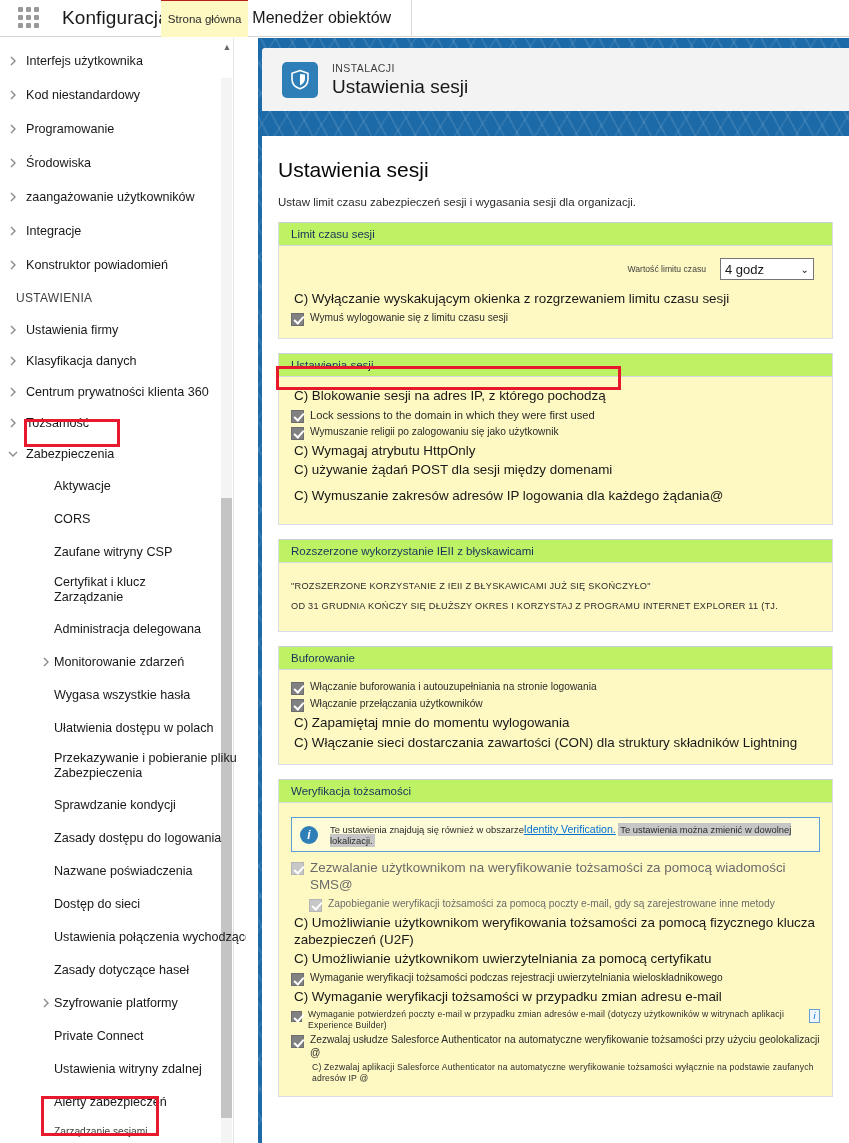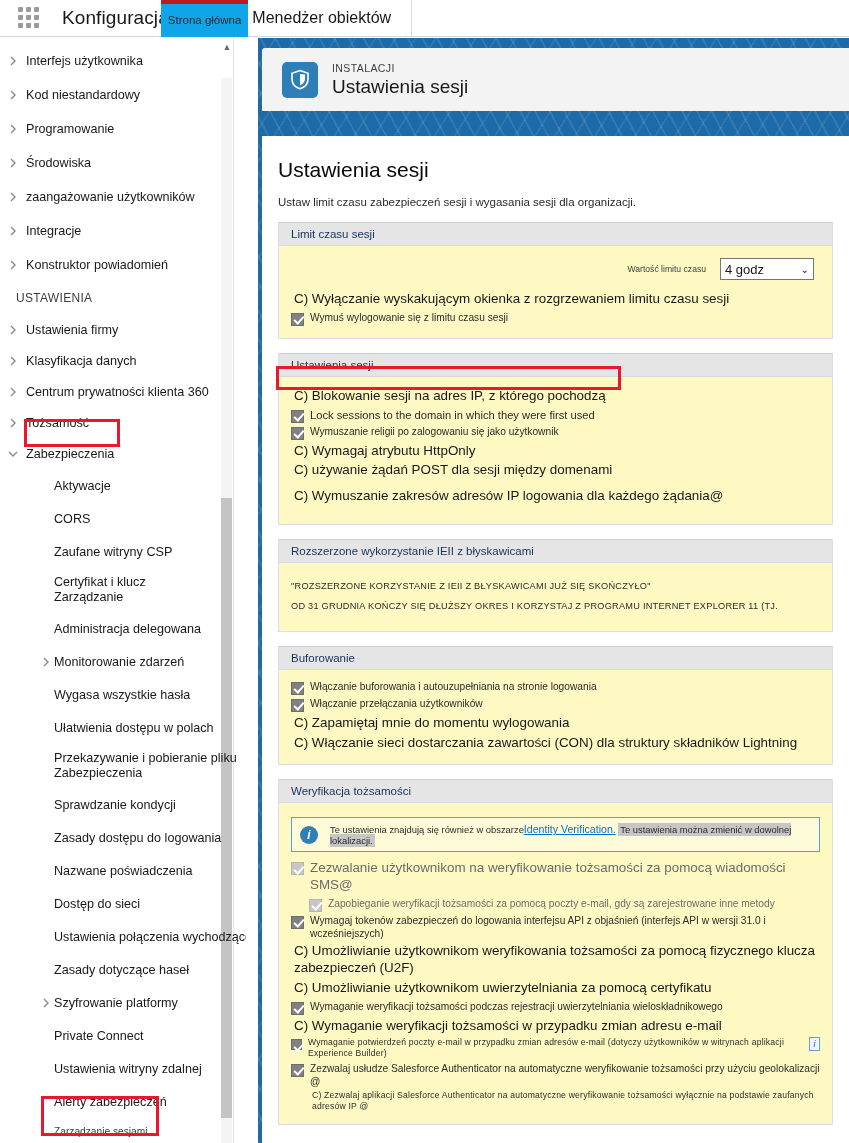--- a/index.html
+++ b/index.html
@@ -27,21 +27,21 @@
   .app-launcher i { width: 5px; height: 5px; background: #9a9a9a; border-radius: 1px; display:block; }
   .setup-title {
     margin-left: 18px; font-size: 19px; color: #181818; letter-spacing: .1px;
     white-space: nowrap;
   }
   .gh-tabs { display: flex; align-items: flex-end; height: 37px; margin-left: -8px; }
   .gh-tab {
     font-size: 11.5px; color: #2b2b2b; padding: 0 7px; height: 37px;
     display: flex; align-items: center; white-space: nowrap; cursor: pointer;
   }
-  .gh-tab.active { background: #0ea5e9; border-top: 4px solid #b91c1c; }
+  .gh-tab.active { background: #fef9c3; border-top: 1px solid #b91c1c; }
   .gh-tab.obj {
     font-size: 16px; color: #181818; padding-left: 4px; padding-right: 20px;
     border-right: 1px solid #dddbda;
   }
 
   
   .sidebar {
     position: absolute; left: 0; top: 38px; width: 246px; height: 1105px;
     background: #ffffff; overflow: hidden;
   }
@@ -95,21 +95,21 @@
 
   .content-card {
     position: absolute; left: 4px; top: 98px; right: 0; bottom: 0;
     background: #ffffff; overflow: hidden;
   }
   .page-h1 { font-size: 21px; color: #080707; margin: 22px 0 0 16px; }
   .page-sub { font-size: 11.5px; color: #2b2b2b; margin: 14px 0 0 16px; }
 
   .panel { margin: 14px 16px 0 16px; border: 1px solid #d8dde6; border-top: none; }
   .panel-head {
-    background: #e5e5e5; border-top: 1px solid #c9cfda; border-bottom: 1px solid #d3d8e1;
+    background: #bef264; border-top: 1px solid #c9cfda; border-bottom: 1px solid #d3d8e1;
     font-size: 11.5px; color: #16325c; padding: 5px 16px 5px 12px;
   }
   .panel-body { padding: 8px 12px 10px 12px; background: #fef9c3; }
 
   .row { display: flex; align-items: flex-start; margin: 2px 0; }
   .cb {
     width: 13px; height: 13px; min-width: 13px; margin: 2px 6px 0 0;
     border: 1px solid #a0a0a0; background: #fff; display: inline-block; position: relative;
   }
   .cb.checked { background: #818181; border-color: #6d6d6d; }
@@ -509,24 +509,20 @@
           </div>
           <div id="list-identity">
               <div class="row" style="margin: 3px 0px;">
                 <span class="cb checked dim"></span>
                 <span class="lbl-lg lbl-dim">Zezwalanie użytkownikom na weryfikowanie tożsamości za pomocą wiadomości SMS@</span>
               </div>
               <div class="row" style="margin-left: 18px;">
                 <span class="cb checked dim"></span>
                 <span class="lbl-sm lbl-dim">Zapobieganie weryfikacji tożsamości za pomocą poczty e-mail, gdy są zarejestrowane inne metody</span>
               </div>
-              <div class="row">
-                <span class="cb checked"></span>
-                <span class="lbl-sm">Wymagaj tokenów zabezpieczeń do logowania interfejsu API z objaśnień (interfejs API w wersji 31.0 i wcześniejszych)</span>
-              </div>
               <div class="row" style="margin: 3px 0px;">
                 <span class="fake-cb"></span>
                 <span class="lbl-lg">C) Umożliwianie użytkownikom weryfikowania tożsamości za pomocą fizycznego klucza zabezpieczeń (U2F)</span>
               </div>
               <div class="row" style="margin: 3px 0px;">
                 <span class="fake-cb"></span>
                 <span class="lbl-lg">C) Umożliwianie użytkownikom uwierzytelniania za pomocą certyfikatu</span>
               </div>
               <div class="row">
                 <span class="cb checked"></span>

